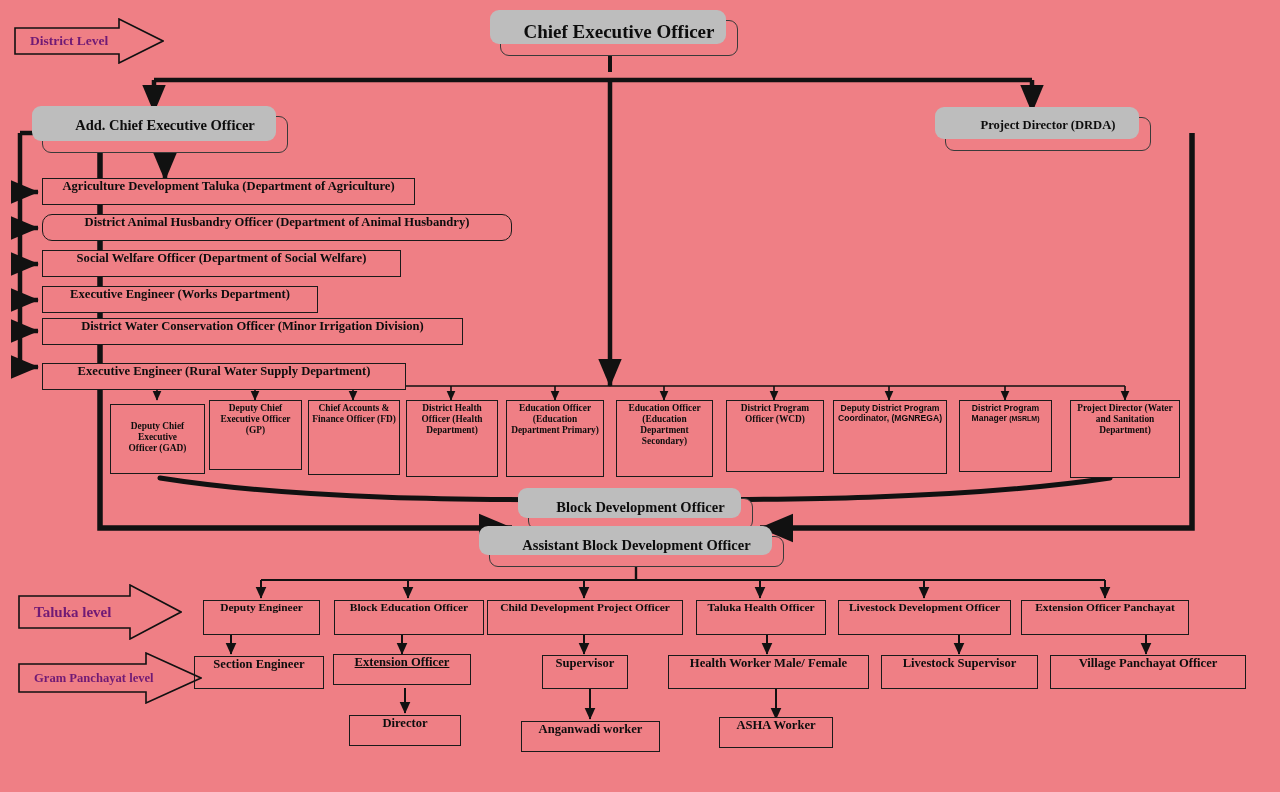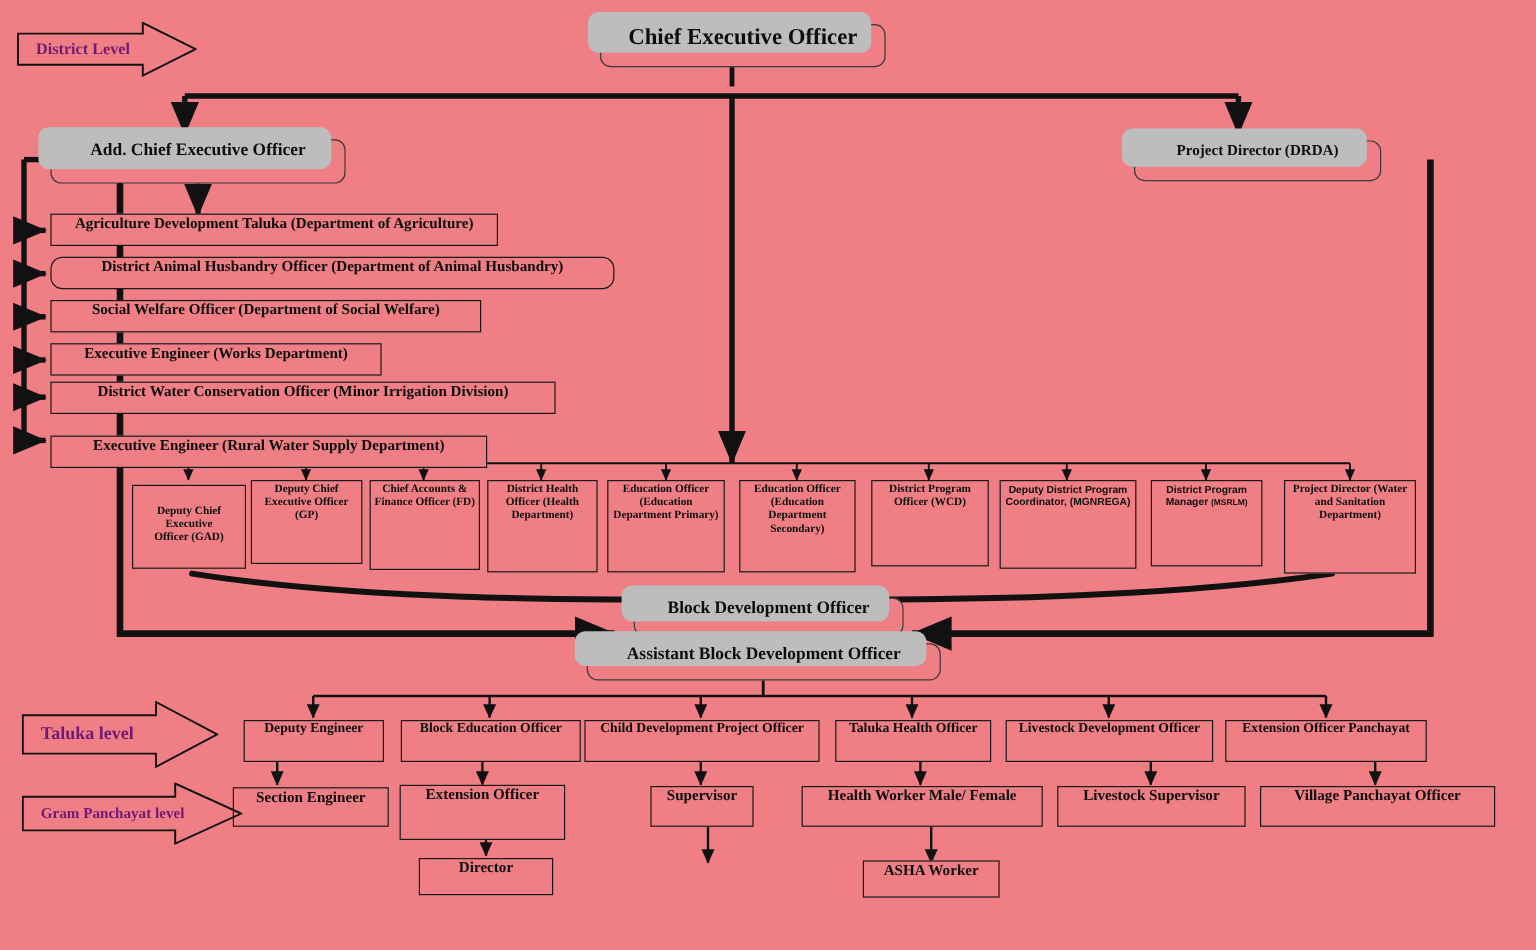--- a/index.html
+++ b/index.html
@@ -247,36 +247,39 @@
   <div class="node sq taluka" style="left:838px;top:600px;width:173px;height:35px;">
     <span>Livestock Development Officer</span>
   </div>
   <div class="node sq taluka" style="left:1021px;top:600px;width:168px;height:35px;">
     <span>Extension Officer Panchayat</span>
   </div>
 
   <div class="node sq gram" style="left:194px;top:656px;width:130px;height:33px;">
     <span>Section Engineer</span>
   </div>
-  <div class="node sq gram" style="left:333px;top:654px;width:138px;height:46px;">
+  <div class="node sq gram" style="left:333px;top:654px;width:138px;height:31px;text-decoration:underline;">
     <span>Extension Officer</span>
   </div>
   <div class="node sq gram" style="left:542px;top:655px;width:86px;height:34px;">
     <span>Supervisor</span>
   </div>
   <div class="node sq gram" style="left:668px;top:655px;width:201px;height:34px;">
     <span>Health Worker Male/ Female</span>
   </div>
   <div class="node sq gram" style="left:881px;top:655px;width:157px;height:34px;">
     <span>Livestock Supervisor</span>
   </div>
   <div class="node sq gram" style="left:1050px;top:655px;width:196px;height:34px;">
     <span>Village Panchayat Officer</span>
   </div>
 
   <div class="node sq gram" style="left:349px;top:715px;width:112px;height:31px;">
     <span>Director</span>
   </div>
+  <div class="node sq gram" style="left:521px;top:721px;width:139px;height:31px;">
+    <span>Anganwadi worker</span>
+  </div>
   <div class="node sq gram" style="left:719px;top:717px;width:114px;height:31px;">
     <span>ASHA Worker</span>
   </div>
 
 </div>
 
 </body></html>

